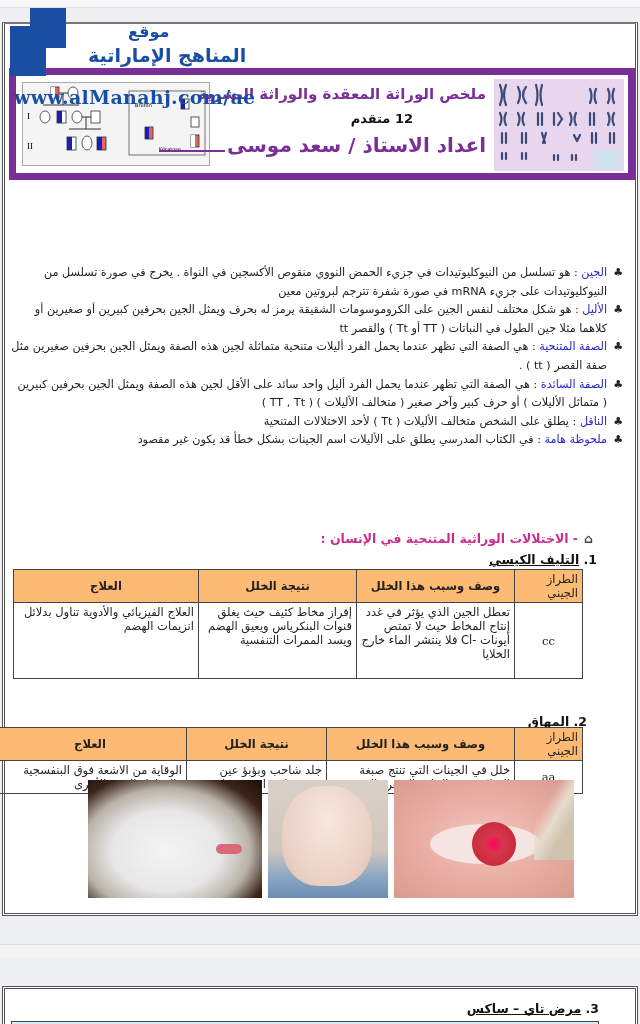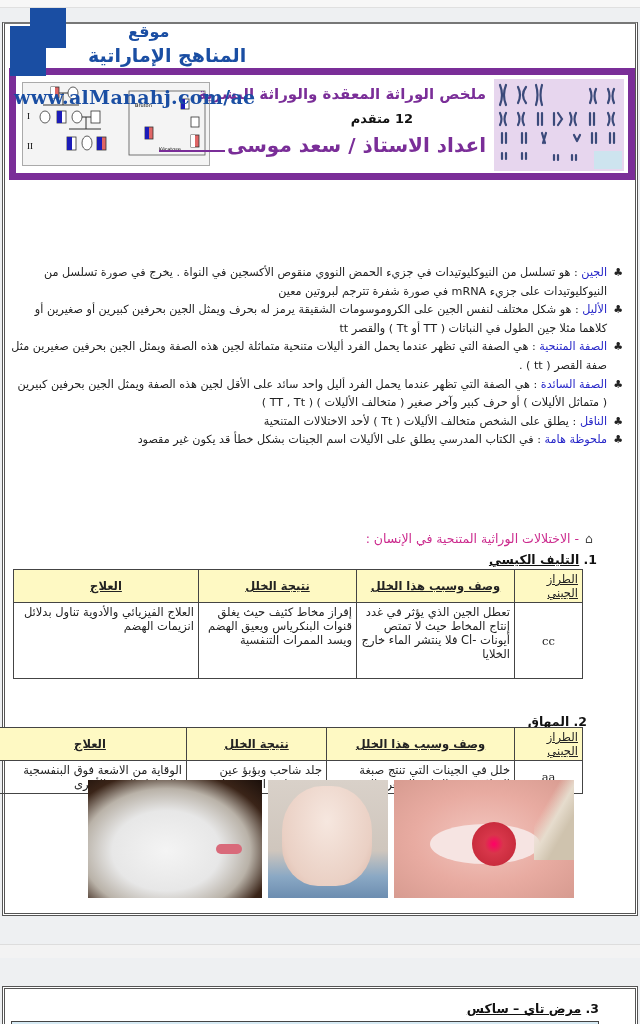--- a/index.html
+++ b/index.html
@@ -29,28 +29,28 @@
   .wm-site { position: absolute; left: 128px; top: 22px; color: #1a4ea3; font-weight: bold; font-size: 16px; direction: rtl; }
   .wm-site2 { position: absolute; left: 88px; top: 44px; color: #1a4ea3; font-weight: bold; font-size: 19px; direction: rtl; }
   .wm-url { position: absolute; left: 14px; top: 86px; color: #1a4ea3; font-weight: bold; font-size: 19px; font-family: "DejaVu Serif", serif; letter-spacing: 0.3px; }
   .section-title { position: absolute; right: 228px; top: 205px; font-size: 16px; font-weight: bold; color: #2a6fa8; text-decoration: underline; direction: rtl; }
 
   .bullets { position: absolute; right: 12px; top: 240px; width: 612px; font-size: 11.2px; line-height: 18.6px; color: #222; direction: rtl; text-align: right; }
   .bullets li { list-style: none; position: relative; padding-right: 16px; }
   .bullets li .club { position: absolute; right: 0; top: 0; font-size: 11px; }
   .bullets .term { color: #2626c8; font-weight: normal; }
 
-  .subhead { position: absolute; right: 42px; top: 507px; direction: rtl; font-weight: normal; font-size: 12.5px; color: #cc2b8e; margin-left: 11px; }
+  .subhead { position: absolute; right: 42px; top: 507px; direction: rtl; font-weight: bold; font-size: 12.5px; color: #cc2b8e; margin-left: 11px; }
   .subhead .bldg { color: #444; margin-left: 6px; }
   .num-title { position: absolute; direction: rtl; font-weight: bold; font-size: 12.5px; color: #111; }
   .num-title u { text-decoration: underline; text-align: right; }
 
   table.t { position: absolute; border-collapse: collapse; direction: rtl; font-size: 11.5px; color: #222; }
   table.t th, table.t td { border: 1px solid #444; padding: 2px 4px; vertical-align: top; text-align: right; }
-  table.t th { background: #fef9c3; font-weight: bold; text-align: center; vertical-align: middle; text-decoration: underline; }
+  table.t th { background: #fdba74; font-weight: bold; text-align: center; vertical-align: middle; }
   table.t th.geno { font-weight: normal; text-align: right; }
   table.t td.gval { text-align: center; vertical-align: middle; font-family: "DejaVu Serif", serif; }
 
   .photos { position: absolute; top: 780px; left: 88px; height: 118px; }
   .photo { position: absolute; top: 0; height: 118px; }
   .ph-lion { left: 0; width: 174px; background: radial-gradient(ellipse at 45% 60%, #f4f4f4 0%, #e7e7e7 40%, #b9b2a8 62%, #3a2418 80%, #1a0f0a 100%); }
   .ph-lion .tongue { position: absolute; left: 128px; top: 64px; width: 26px; height: 10px; border-radius: 6px; background: #d96a7a; }
   .ph-child { left: 180px; width: 120px; background: linear-gradient(#d9d1c9, #cfc6bd 60%, #8aa8c4 82%, #6c8db0 100%); }
   .ph-child .head { position: absolute; left: 14px; top: 6px; width: 90px; height: 100px; border-radius: 45% 45% 40% 40%; background: radial-gradient(ellipse at 50% 35%, #f6e7df, #ead0c4 70%, #d8b5a6 100%); }
   .ph-eye { left: 306px; width: 180px; background: radial-gradient(ellipse at 50% 50%, #f3c6bf 0%, #e8aba1 55%, #d79b90 100%); }

